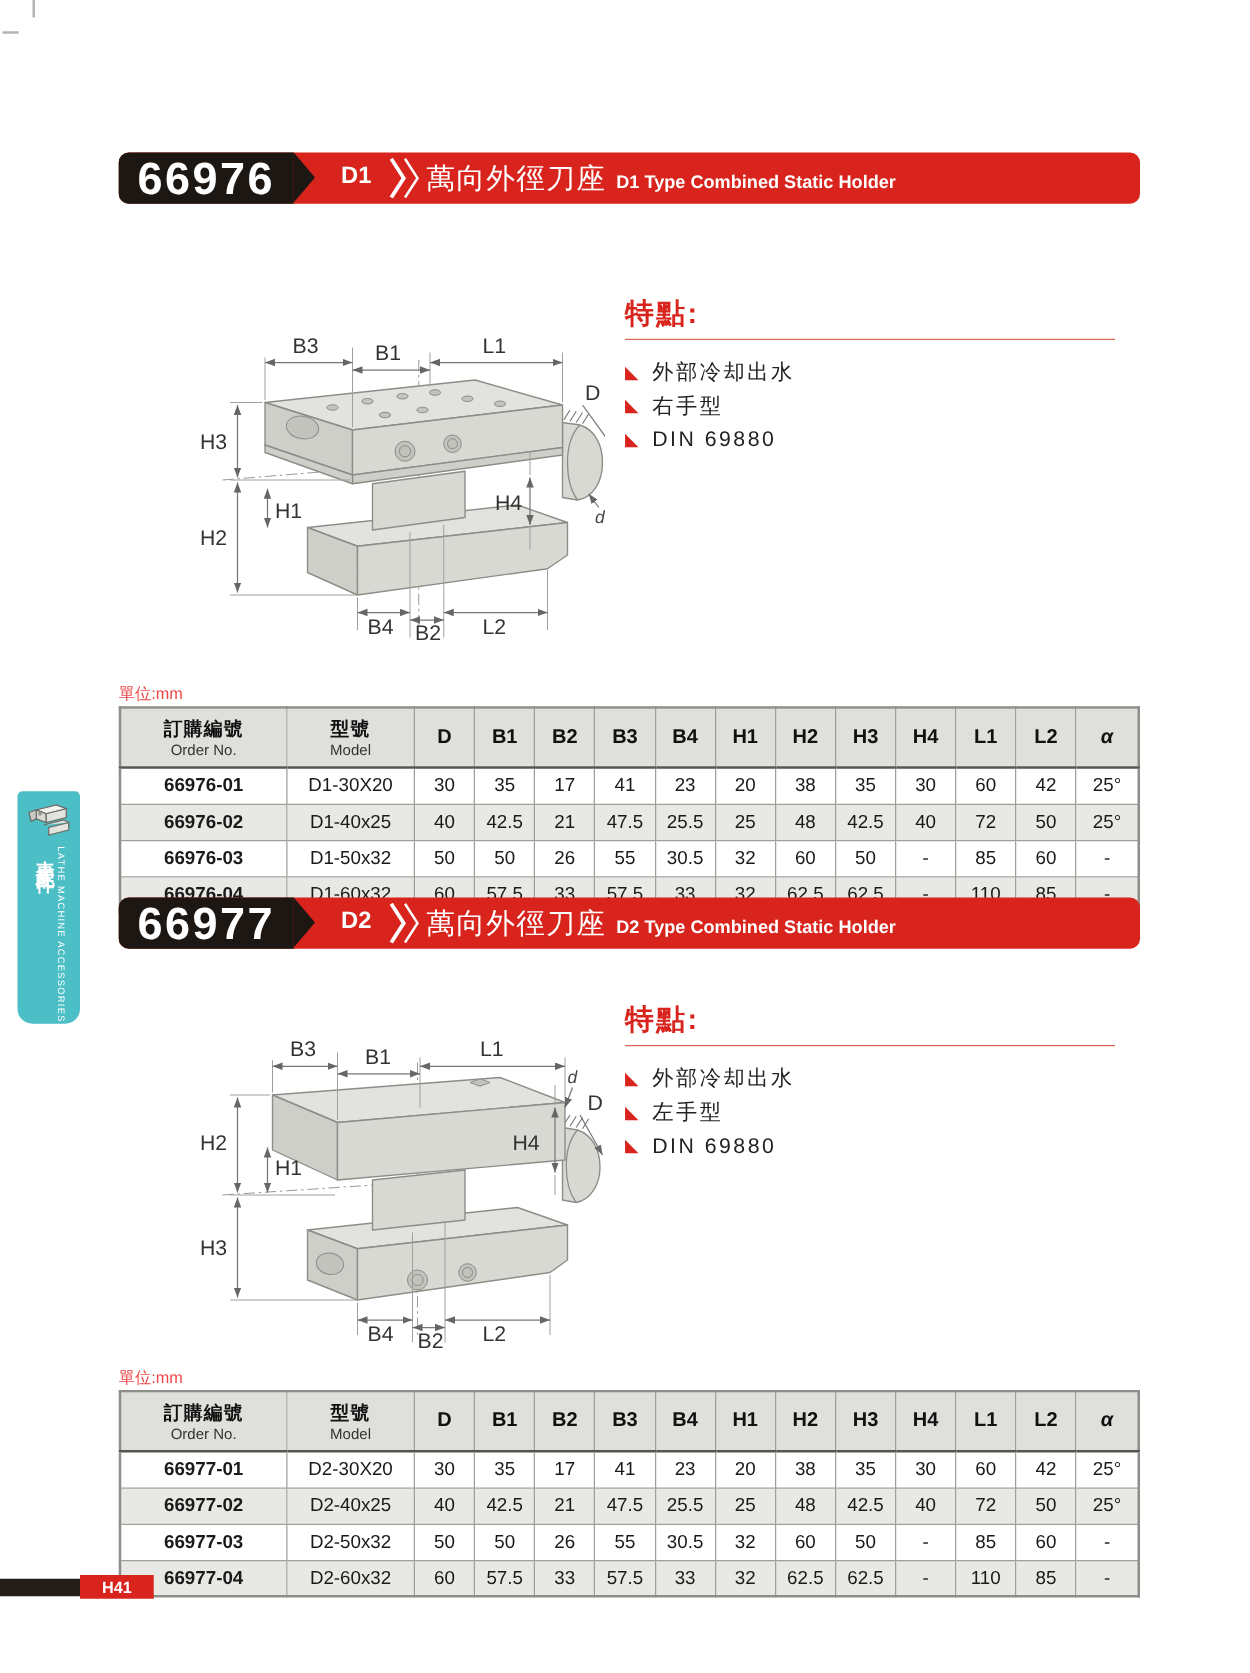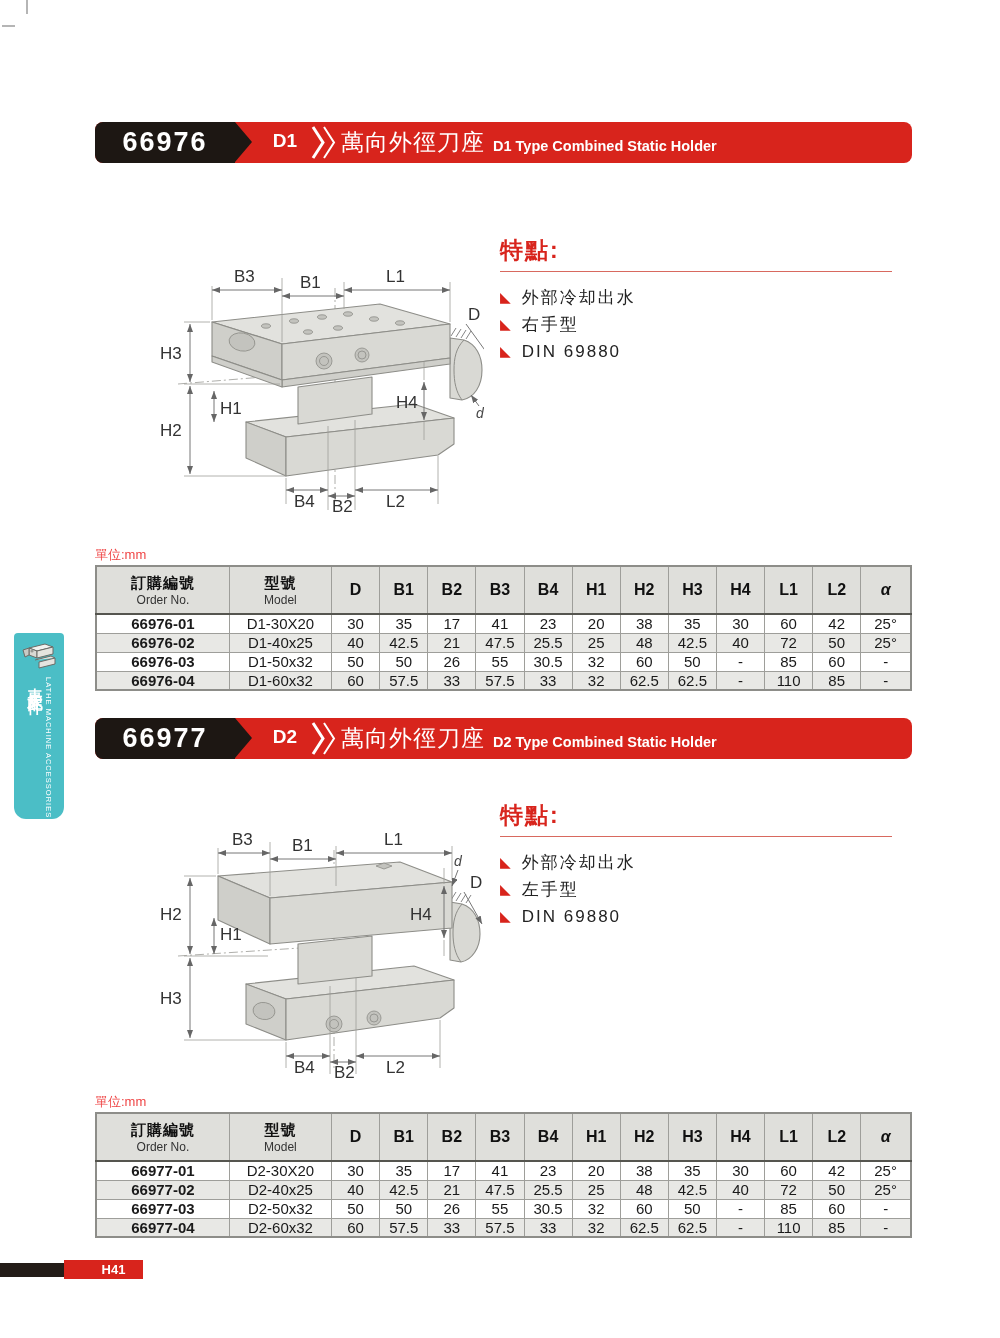--- a/index.html
+++ b/index.html
@@ -12,21 +12,21 @@
   .title-wrap{position:absolute;left:95px;top:62px;display:flex;align-items:baseline;gap:14px;}
   .title-zh{font-size:46px;font-weight:bold;color:#161616;letter-spacing:2px;}
   .title-en{font-size:31px;font-weight:bold;color:#9a9a9a;}
   
   .banner{position:absolute;left:95px;width:817px;height:41px;background:#d8241c;border-radius:8px;}
   .banner-black{position:absolute;left:0;top:0;width:140px;height:41px;background:#1d1713;
                 border-radius:8px 0 0 8px;display:flex;align-items:center;justify-content:center;}
   .banner-point{position:absolute;left:140px;top:0;width:0;height:0;
                 border-top:20.5px solid transparent;border-bottom:20.5px solid transparent;
                 border-left:17px solid #1d1713;}
-  .banner-no{color:#fff;font-size:27px;font-weight:bold;letter-spacing:2px;}
+  .banner-no{color:#fff;font-size:36px;font-weight:bold;letter-spacing:2px;}
   .banner-type{position:absolute;left:158px;top:0;width:64px;height:38px;display:flex;
                align-items:center;justify-content:center;color:#fff;font-size:19px;font-weight:bold;}
   .banner-chev{position:absolute;left:216px;top:4px;}
   .banner-text{position:absolute;left:246px;top:0;height:41px;display:flex;align-items:center;gap:8px;color:#fff;text-align:right;}
   .banner-zh{font-size:23px;letter-spacing:1px;}
   .banner-en{font-size:14.5px;font-weight:bold;padding-top:6px;}
   
   .features{position:absolute;left:500px;width:392px;}
   .features-title{color:#d8241c;font-size:23px;font-weight:bold;letter-spacing:2px;}
   .features-rule{height:1px;background:#d8695f;margin-top:5px;margin-bottom:12px;}
@@ -36,34 +36,34 @@
   
   .unit{position:absolute;left:95px;width:817px;text-align:left;font-size:13px;color:#ef4444;}
   .spec{position:absolute;left:95px;width:817px;border-collapse:collapse;table-layout:fixed;
         border:2px solid #8d8d89;}
   .spec th,.spec td{border:1px solid #9e9e9a;text-align:center;padding:0;overflow:hidden;}
   .spec thead th{background:#dfdfdb;height:46px;border-bottom:2px solid #55554f;}
   .h-zh{display:block;font-size:15px;font-weight:bold;letter-spacing:1px;}
   .h-en{display:block;font-size:12px;font-weight:normal;color:#333;}
   .dim-th{font-size:16px;font-weight:bold;}
   .dim-th:last-child{font-style:italic;}
-  .spec tbody tr{height:19px;}
+  .spec tbody tr{height:29px;}
   .spec tbody tr:nth-child(even){background:#e8e8e5;}
   .spec td{font-size:15px;color:#1a1a1a;}
   td.c-order{font-weight:bold;}
   
   .side-tab{position:absolute;left:14px;top:633px;width:50px;height:186px;background:#4bbec6;
             border-radius:4px 4px 12px 12px;display:flex;flex-direction:column;align-items:center;}
   .side-label-zh{writing-mode:vertical-rl;color:#fff;font-size:15px;font-weight:bold;letter-spacing:4px;margin-top:2px;}
   .side-label-en{writing-mode:vertical-rl;color:#fff;font-size:7.5px;letter-spacing:1px;margin-top:3px;}
   .side-cols{display:flex;flex-direction:row;align-items:flex-start;}
   
   .footer-black{position:absolute;left:0;top:1263px;width:64px;height:14px;background:#241d18;}
   .footer-red{position:absolute;left:64px;top:1260px;width:59px;height:19px;background:#d8241c;
-              color:#fff;font-size:13px;font-weight:bold;display:flex;align-items:center;justify-content:center;padding-left:20px;}
+              color:#fff;font-size:13px;font-weight:bold;display:flex;align-items:center;justify-content:center;}
   
   .draw{position:absolute;}
   .bfL{fill:#e2e2de;stroke:#8d8d88;stroke-width:1.1;stroke-linejoin:round;}
   .bf {fill:#d9d9d4;stroke:#8d8d88;stroke-width:1.1;stroke-linejoin:round;}
   .bf2{fill:#cfcfca;stroke:#8d8d88;stroke-width:1.1;stroke-linejoin:round;}
   .hole{fill:#c3c3be;stroke:#8d8d88;stroke-width:0.8;}
   .rim{fill:none;stroke:#8d8d88;stroke-width:1;}
   .dim{stroke:#777;stroke-width:1;fill:none;marker-start:url(#arr);marker-end:url(#arr);}
   .ldr{stroke:#777;stroke-width:1;fill:none;marker-end:url(#arr);}
   .ext{stroke:#a0a09b;stroke-width:0.8;fill:none;}

